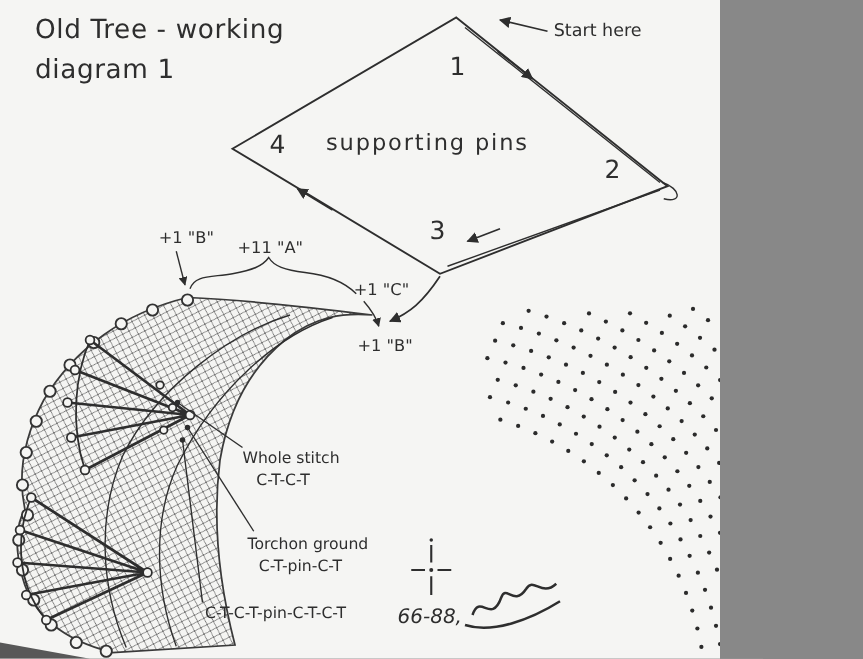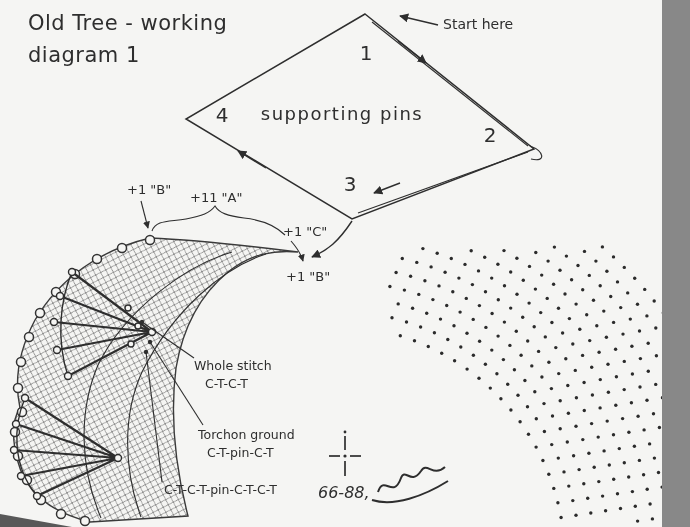--- a/index.html
+++ b/index.html
@@ -1,16 +1,16 @@
 <!DOCTYPE html>
 <html><head>
 <meta charset="utf-8">
 <style>
   html,body{margin:0;padding:0;background:#888;}
-  #page{width:662px;height:527px;background:#f5f5f3;position:relative;overflow:hidden;
+  #page{width:576px;height:527px;background:#f5f5f3;position:relative;overflow:hidden;
         font-family:"DejaVu Sans", sans-serif;}
   svg{display:block;}
   text{fill:#2e2e2e;font-family:"DejaVu Sans", sans-serif;}
   .title-text{font-size:21px;letter-spacing:.5px;}
   .big-num{font-size:20px;}
   .diamond-label{font-size:18px;letter-spacing:1.5px;}
   .small-note{font-size:13px;}
   .stitch-label{font-size:12.5px;}
   .start-label{font-size:14px;}
   .sig{font-size:16px;font-style:italic;}

